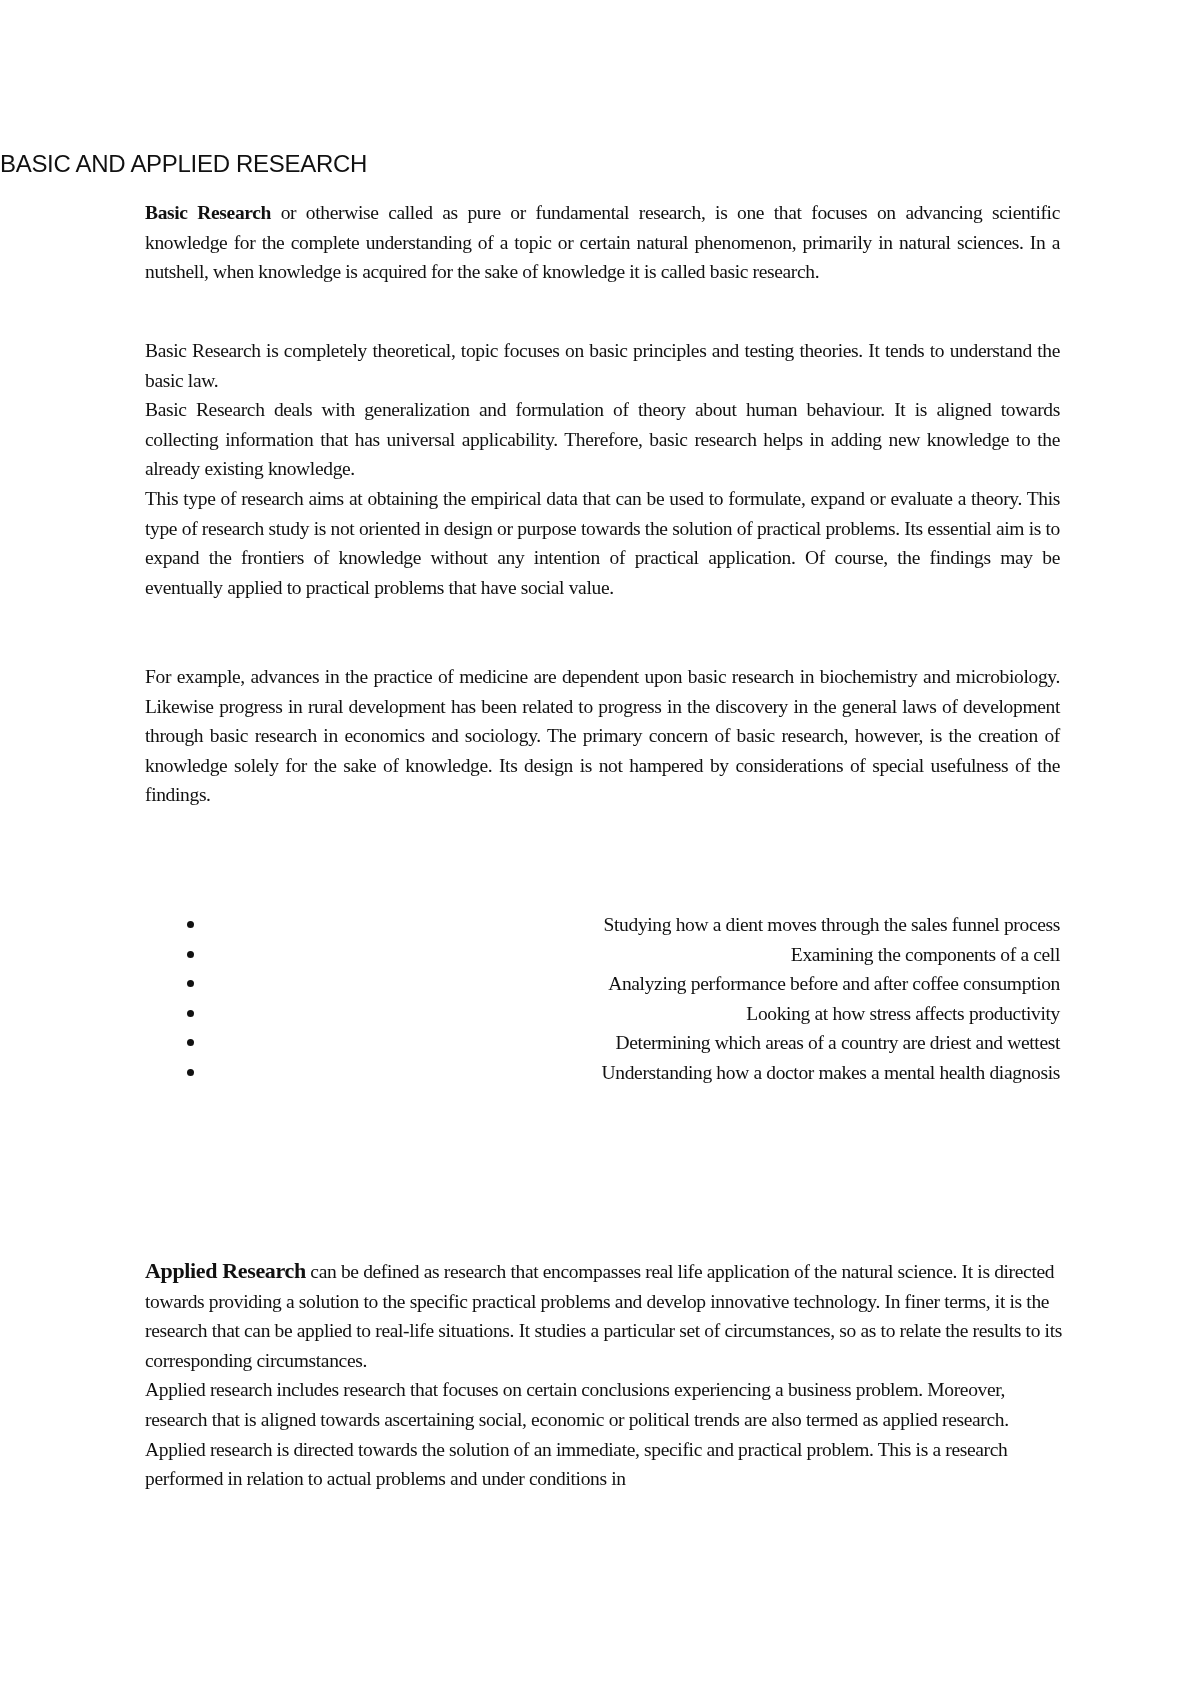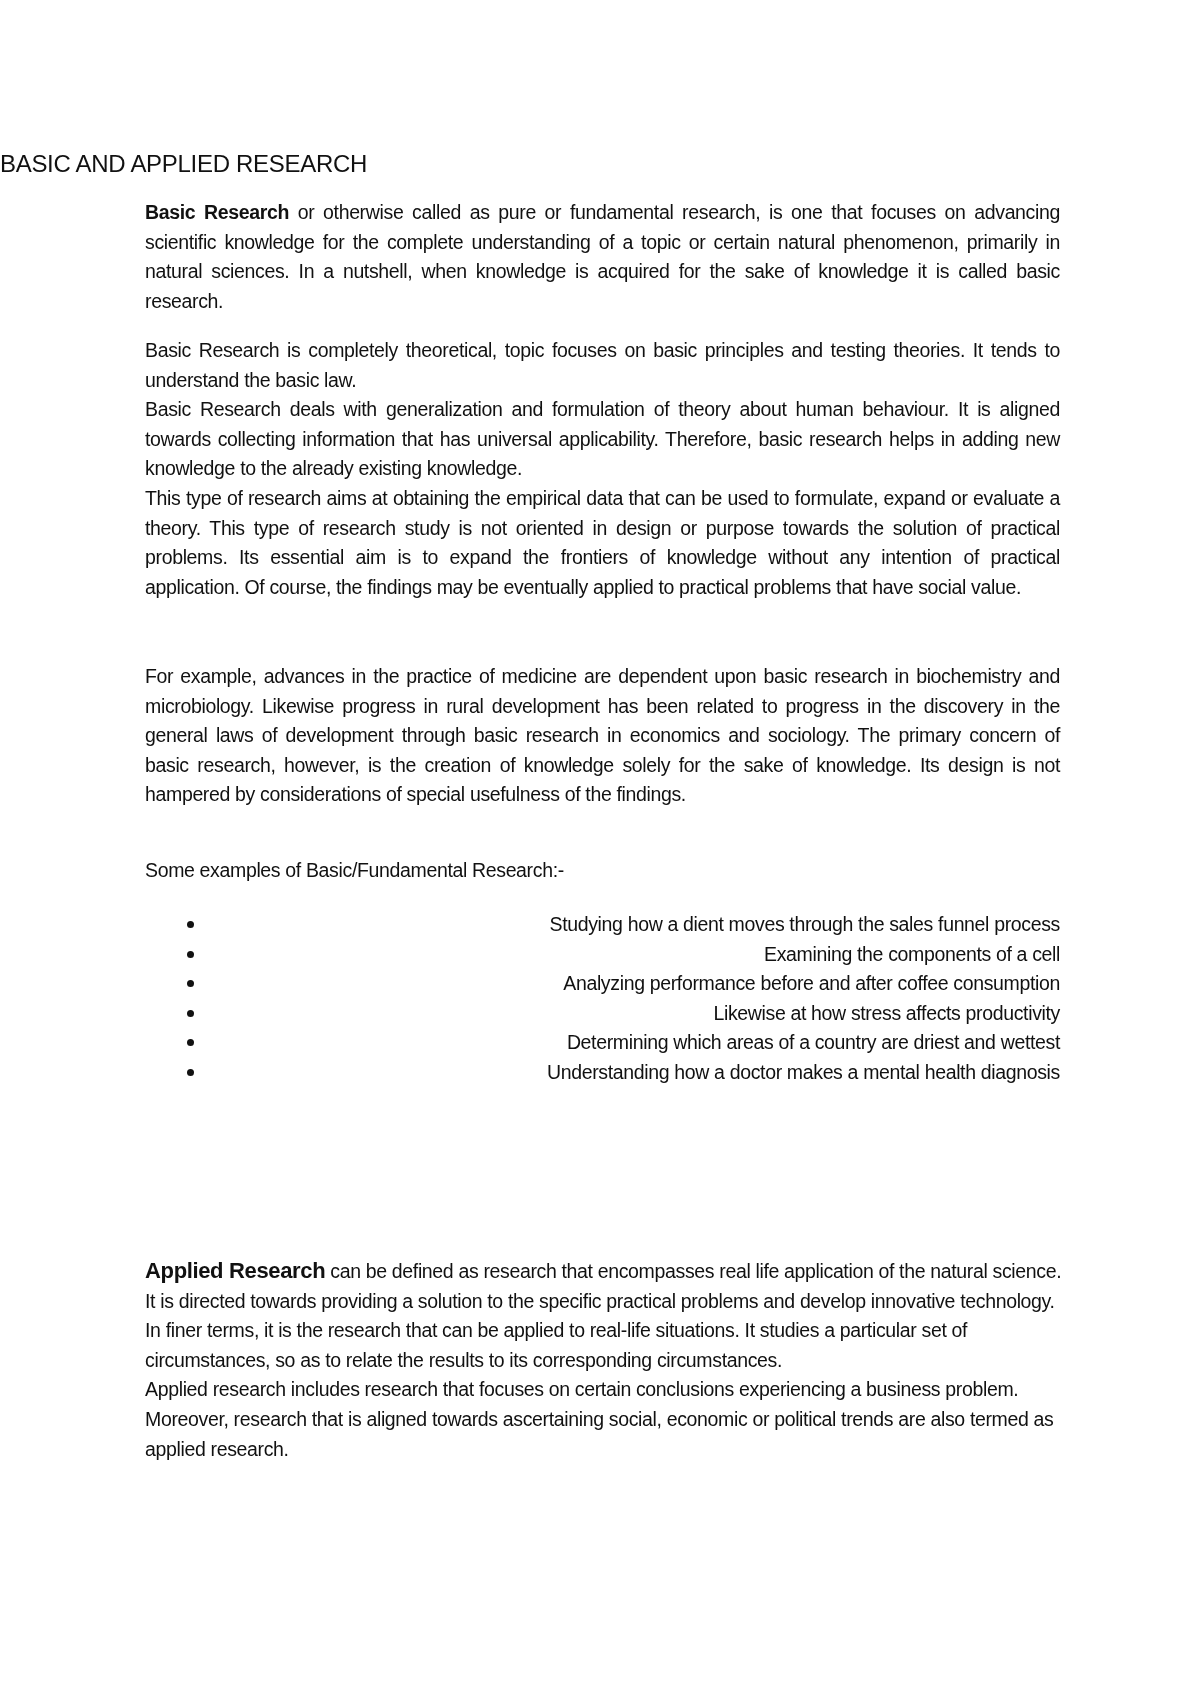--- a/index.html
+++ b/index.html
@@ -2,21 +2,21 @@
 <html><head>
 <meta charset="utf-8">
 <style>
   html, body { margin: 0; padding: 0; background: #ffffff; }
   body { width: 1200px; height: 1698px; overflow: hidden; position: relative;
          font-family: "Liberation Sans", sans-serif; color: #111; }
   .page { position: absolute; left: 0; top: 0; width: 1200px; height: 1698px; background: #fff; }
   .title { position: absolute; left: 0; width: 1200px; top: 150px; text-align: left;
            font-size: 24px; letter-spacing: -0.3px; }
   .body { position: absolute; left: 145px; width: 915px; font-size: 19.5px; line-height: 29.6px;
-          letter-spacing: -0.35px; }
+          letter-spacing: -0.35px; font-family: Liberation Serif, serif; }
   .body p { margin: 0; }
   .justify { text-align: justify; }
   .left { text-align: left; }
   .b { font-weight: bold; }
   .b-lg { font-weight: bold; font-size: 22px; }
   ul.examples { list-style: none; margin: 0; padding: 0; }
   ul.examples li { position: relative; padding-left: 74px; height: 29.6px; }
   ul.examples li .bullet { position: absolute; left: 42px; top: 11px; width: 7px; height: 7px;
                            border-radius: 50%; background: #111; }
 </style>
@@ -34,33 +34,31 @@
   <div class="body justify" style="top:336px;">
     <p>Basic Research is completely theoretical, topic focuses on basic principles and testing theories. It tends to understand the basic law.</p>
     <p>Basic Research deals with generalization and formulation of theory about human behaviour. It is aligned towards collecting information that has universal applicability. Therefore, basic research helps in adding new knowledge to the already existing knowledge.</p>
     <p>This type of research aims at obtaining the empirical data that can be used to formulate, expand or evaluate a theory. This type of research study is not oriented in design or purpose towards the solution of practical problems. Its essential aim is to expand the frontiers of knowledge without any intention of practical application. Of course, the findings may be eventually applied to practical problems that have social value.</p>
   </div>
 
   <div class="body justify" style="top:662px;">
     <p>For example, advances in the practice of medicine are dependent upon basic research in biochemistry and microbiology. Likewise progress in rural development has been related to progress in the discovery in the general laws of development through basic research in economics and sociology. The primary concern of basic research, however, is the creation of knowledge solely for the sake of knowledge. Its design is not hampered by considerations of special usefulness of the findings.</p>
   </div>
 
-  <div class="body left" style="top:856px;">
-    <p>Some examples of Basic/Fundamental Research:-</p>
-  </div>
 
   <div class="body left" style="top:910px;text-align:right;">
     <ul class="examples">
       <li><span class="bullet"></span><span>Studying how a dient moves through the sales funnel process</span></li>
       <li><span class="bullet"></span><span>Examining the components of a cell</span></li>
       <li><span class="bullet"></span><span>Analyzing performance before and after coffee consumption</span></li>
-      <li><span class="bullet"></span><span>Likewise at how stress affects productivity</span></li>
+      <li><span class="bullet"></span><span>Looking at how stress affects productivity</span></li>
       <li><span class="bullet"></span><span>Determining which areas of a country are driest and wettest</span></li>
       <li><span class="bullet"></span><span>Understanding how a doctor makes a mental health diagnosis</span></li>
     </ul>
   </div>
 
   <div class="body left" style="top:1256px; width:925px;">
     <p><span class="b-lg">Applied Research</span><span> can be defined as research that encompasses real life application of the natural science. It is directed towards providing a solution to the specific practical problems and develop innovative technology. In finer terms, it is the research that can be applied to real-life situations. It studies a particular set of circumstances, so as to relate the results to its corresponding circumstances.</span></p>
     <p>Applied research includes research that focuses on certain conclusions experiencing a business problem. Moreover, research that is aligned towards ascertaining social, economic or political trends are also termed as applied research.</p>
+    <p>Applied research is directed towards the solution of an immediate, specific and practical problem. This is a research performed in relation to actual problems and under conditions in</p>
   </div>
 
 </div>
 
 </body></html>

